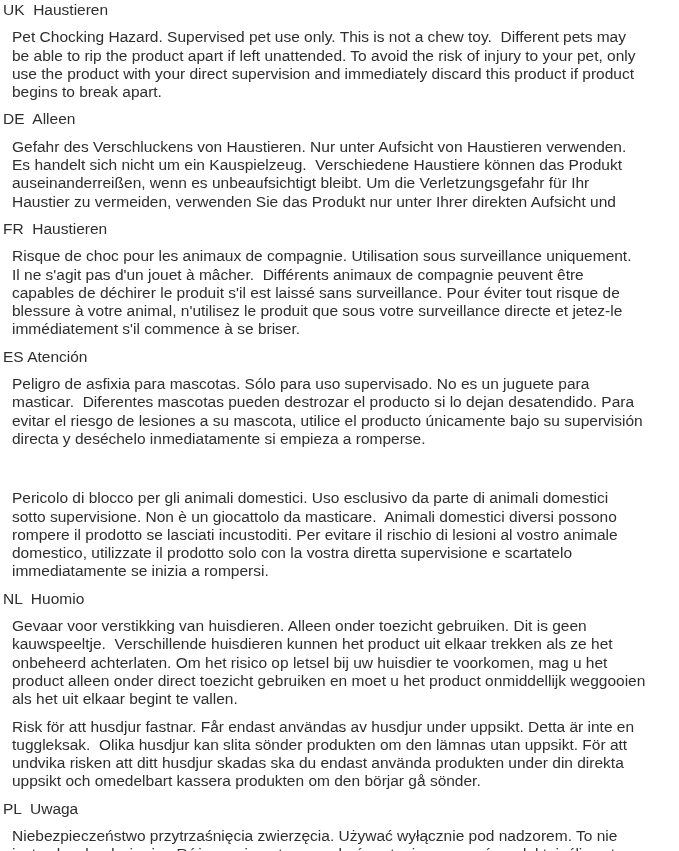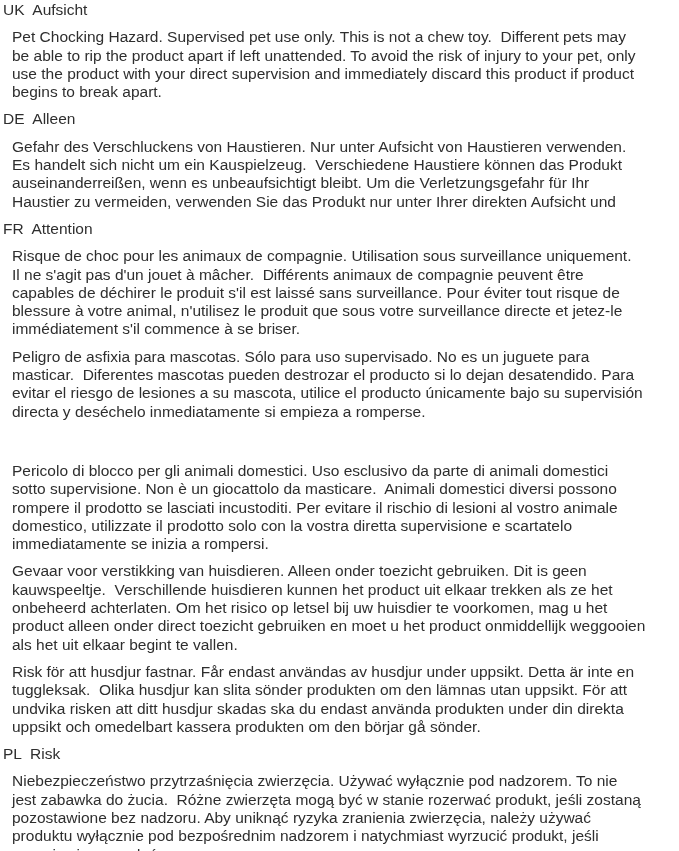--- a/index.html
+++ b/index.html
@@ -41,76 +41,78 @@
     white-space: pre-wrap;
     margin: 9px;
   }
 </style>
 </head>
 <body>
 
 <div class="doc">
 
   <div class="warning-section">
-    <div class="section-heading">UK  Aufsicht</div>
+    <div class="section-heading">UK  Haustieren</div>
     <div class="section-body">Pet Chocking Hazard. Supervised pet use only. This is not a chew toy.  Different pets may
 be able to rip the product apart if left unattended. To avoid the risk of injury to your pet, only
 use the product with your direct supervision and immediately discard this product if product
 begins to break apart.</div>
   </div>
 
   <div class="warning-section">
     <div class="section-heading">DE  Alleen</div>
     <div class="section-body">Gefahr des Verschluckens von Haustieren. Nur unter Aufsicht von Haustieren verwenden.
 Es handelt sich nicht um ein Kauspielzeug.  Verschiedene Haustiere können das Produkt
 auseinanderreißen, wenn es unbeaufsichtigt bleibt. Um die Verletzungsgefahr für Ihr
 Haustier zu vermeiden, verwenden Sie das Produkt nur unter Ihrer direkten Aufsicht und</div>
   </div>
 
   <div class="warning-section">
-    <div class="section-heading">FR  Attention</div>
+    <div class="section-heading">FR  Haustieren</div>
     <div class="section-body">Risque de choc pour les animaux de compagnie. Utilisation sous surveillance uniquement.
 Il ne s'agit pas d'un jouet à mâcher.  Différents animaux de compagnie peuvent être
 capables de déchirer le produit s'il est laissé sans surveillance. Pour éviter tout risque de
 blessure à votre animal, n'utilisez le produit que sous votre surveillance directe et jetez-le
 immédiatement s'il commence à se briser.</div>
   </div>
 
   <div class="warning-section">
+    <div class="section-heading">ES Atención</div>
     <div class="section-body">Peligro de asfixia para mascotas. Sólo para uso supervisado. No es un juguete para
 masticar.  Diferentes mascotas pueden destrozar el producto si lo dejan desatendido. Para
 evitar el riesgo de lesiones a su mascota, utilice el producto únicamente bajo su supervisión
 directa y deséchelo inmediatamente si empieza a romperse.</div>
   </div>
 
   <div class="warning-section gap-large">
     <div class="section-body">Pericolo di blocco per gli animali domestici. Uso esclusivo da parte di animali domestici
 sotto supervisione. Non è un giocattolo da masticare.  Animali domestici diversi possono
 rompere il prodotto se lasciati incustoditi. Per evitare il rischio di lesioni al vostro animale
 domestico, utilizzate il prodotto solo con la vostra diretta supervisione e scartatelo
 immediatamente se inizia a rompersi.</div>
   </div>
 
   <div class="warning-section">
+    <div class="section-heading">NL  Huomio</div>
     <div class="section-body">Gevaar voor verstikking van huisdieren. Alleen onder toezicht gebruiken. Dit is geen
 kauwspeeltje.  Verschillende huisdieren kunnen het product uit elkaar trekken als ze het
 onbeheerd achterlaten. Om het risico op letsel bij uw huisdier te voorkomen, mag u het
 product alleen onder direct toezicht gebruiken en moet u het product onmiddellijk weggooien
 als het uit elkaar begint te vallen.</div>
   </div>
 
   <div class="warning-section">
     <div class="section-body">Risk för att husdjur fastnar. Får endast användas av husdjur under uppsikt. Detta är inte en
 tuggleksak.  Olika husdjur kan slita sönder produkten om den lämnas utan uppsikt. För att
 undvika risken att ditt husdjur skadas ska du endast använda produkten under din direkta
 uppsikt och omedelbart kassera produkten om den börjar gå sönder.</div>
   </div>
 
   <div class="warning-section">
-    <div class="section-heading">PL  Risk</div>
+    <div class="section-heading">PL  Uwaga</div>
     <div class="section-body">Niebezpieczeństwo przytrzaśnięcia zwierzęcia. Używać wyłącznie pod nadzorem. To nie
 jest zabawka do żucia.  Różne zwierzęta mogą być w stanie rozerwać produkt, jeśli zostaną
 pozostawione bez nadzoru. Aby uniknąć ryzyka zranienia zwierzęcia, należy używać
 produktu wyłącznie pod bezpośrednim nadzorem i natychmiast wyrzucić produkt, jeśli
 zacznie się rozpadać.</div>
   </div>
 
 </div>
 
 </body></html>

